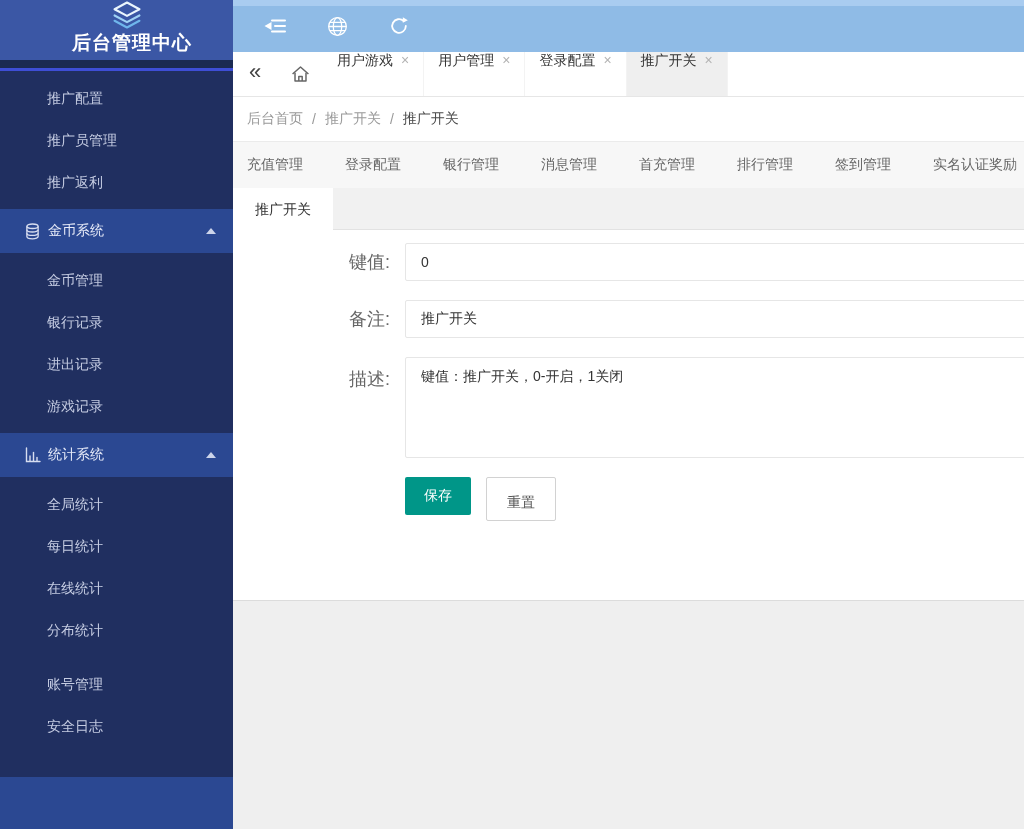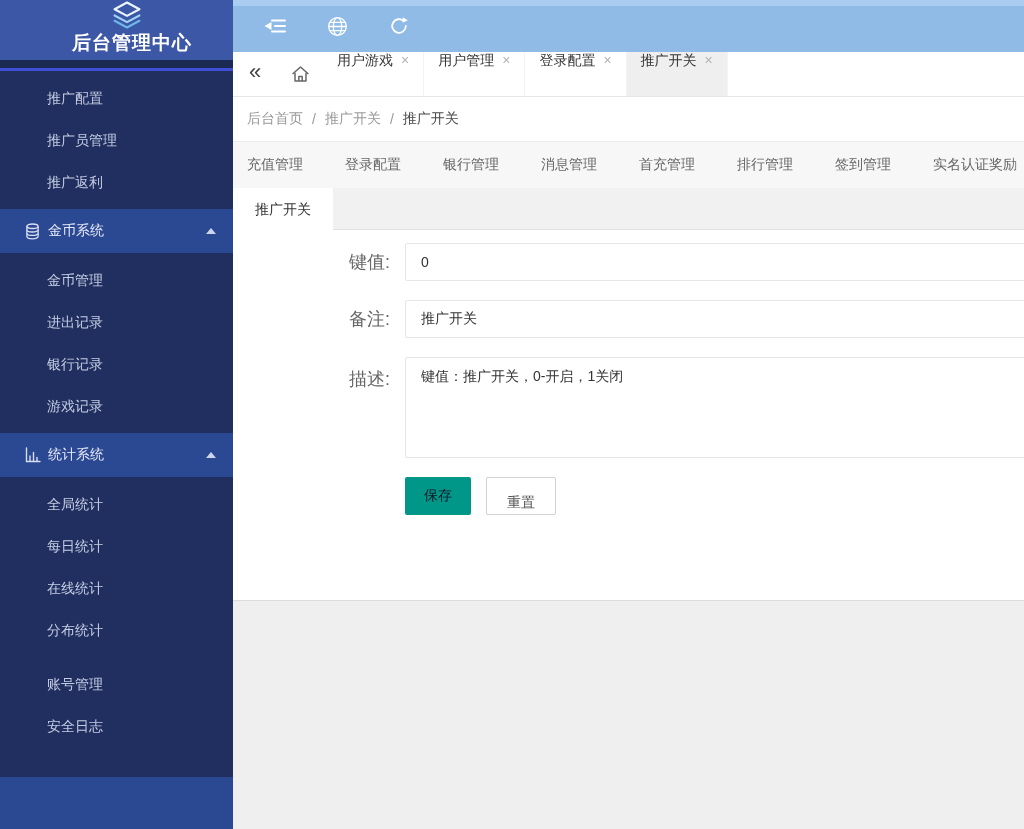--- a/index.html
+++ b/index.html
@@ -58,23 +58,23 @@
   .form-label { width:172px; flex:0 0 172px; text-align:right; padding-right:15px;
                 font-size:18px; color:#666; }
   .form-row.top .form-label { padding-top:10px; }
   .form-input { flex:1; height:38px; border:1px solid #e6e6e6; border-radius:2px;
                 padding:0 15px; font-size:14px; color:#333; outline:none;
                 font-family:"Liberation Sans","DejaVu Sans",sans-serif; margin-right:-2px; }
   .form-textarea { flex:1; height:101px; border:1px solid #e6e6e6; border-radius:2px;
                    padding:8px 15px; font-size:14px; color:#333; line-height:20px; resize:none; outline:none;
                    font-family:"Liberation Sans","DejaVu Sans",sans-serif; margin-right:-2px; }
   .btn-row { padding-left:172px; display:flex; gap:15px; }
-  .btn-save { height:38px; padding:0 19px; background:#009688; color:#0f172a; border:none;
+  .btn-save { height:38px; padding:0 19px; background:#009688; color:#ffffff; border:none;
               border-radius:2px; font-size:14px; cursor:pointer; }
-  .btn-reset { height:38px; padding:16px 20px; background:#fff; color:#555; border:1px solid #d2d2d2;
+  .btn-reset { height:44px; padding:16px 20px; background:#fff; color:#555; border:1px solid #d2d2d2;
                border-radius:2px; font-size:14px; cursor:pointer; }
   .bottom-gray { height:228px; background:#efefef; }
 </style>
 </head>
 <body>
 
 <div class="app">
 
   <div class="sidebar">
     <div class="logo">
@@ -104,22 +104,22 @@
           <path d="M2 7.1 a6 2.4 0 0 0 12 0"></path>
           <path d="M2 10.8 a6 2.4 0 0 0 12 0"></path>
         </svg>
       </span>
       <span class="sec-label">金币系统</span>
       <span class="caret-up"></span>
     </div>
 
     <div class="submenu">
       <div class="submenu-item">金币管理</div>
+      <div class="submenu-item">银行记录</div>
       <div class="submenu-item">进出记录</div>
-      <div class="submenu-item">银行记录</div>
       <div class="submenu-item">游戏记录</div>
     </div>
 
     <div class="section-header">
       <span class="sec-icon">
         <svg width="16" height="16" viewBox="0 0 16 16" fill="none" stroke="#d7ddf0" stroke-width="1.4" stroke-linecap="round">
           <path d="M1.5 1 V14.5 H15"></path>
           <path d="M5 14 V9"></path>
           <path d="M8.5 14 V5.5"></path>
           <path d="M12 14 V10.5"></path>

